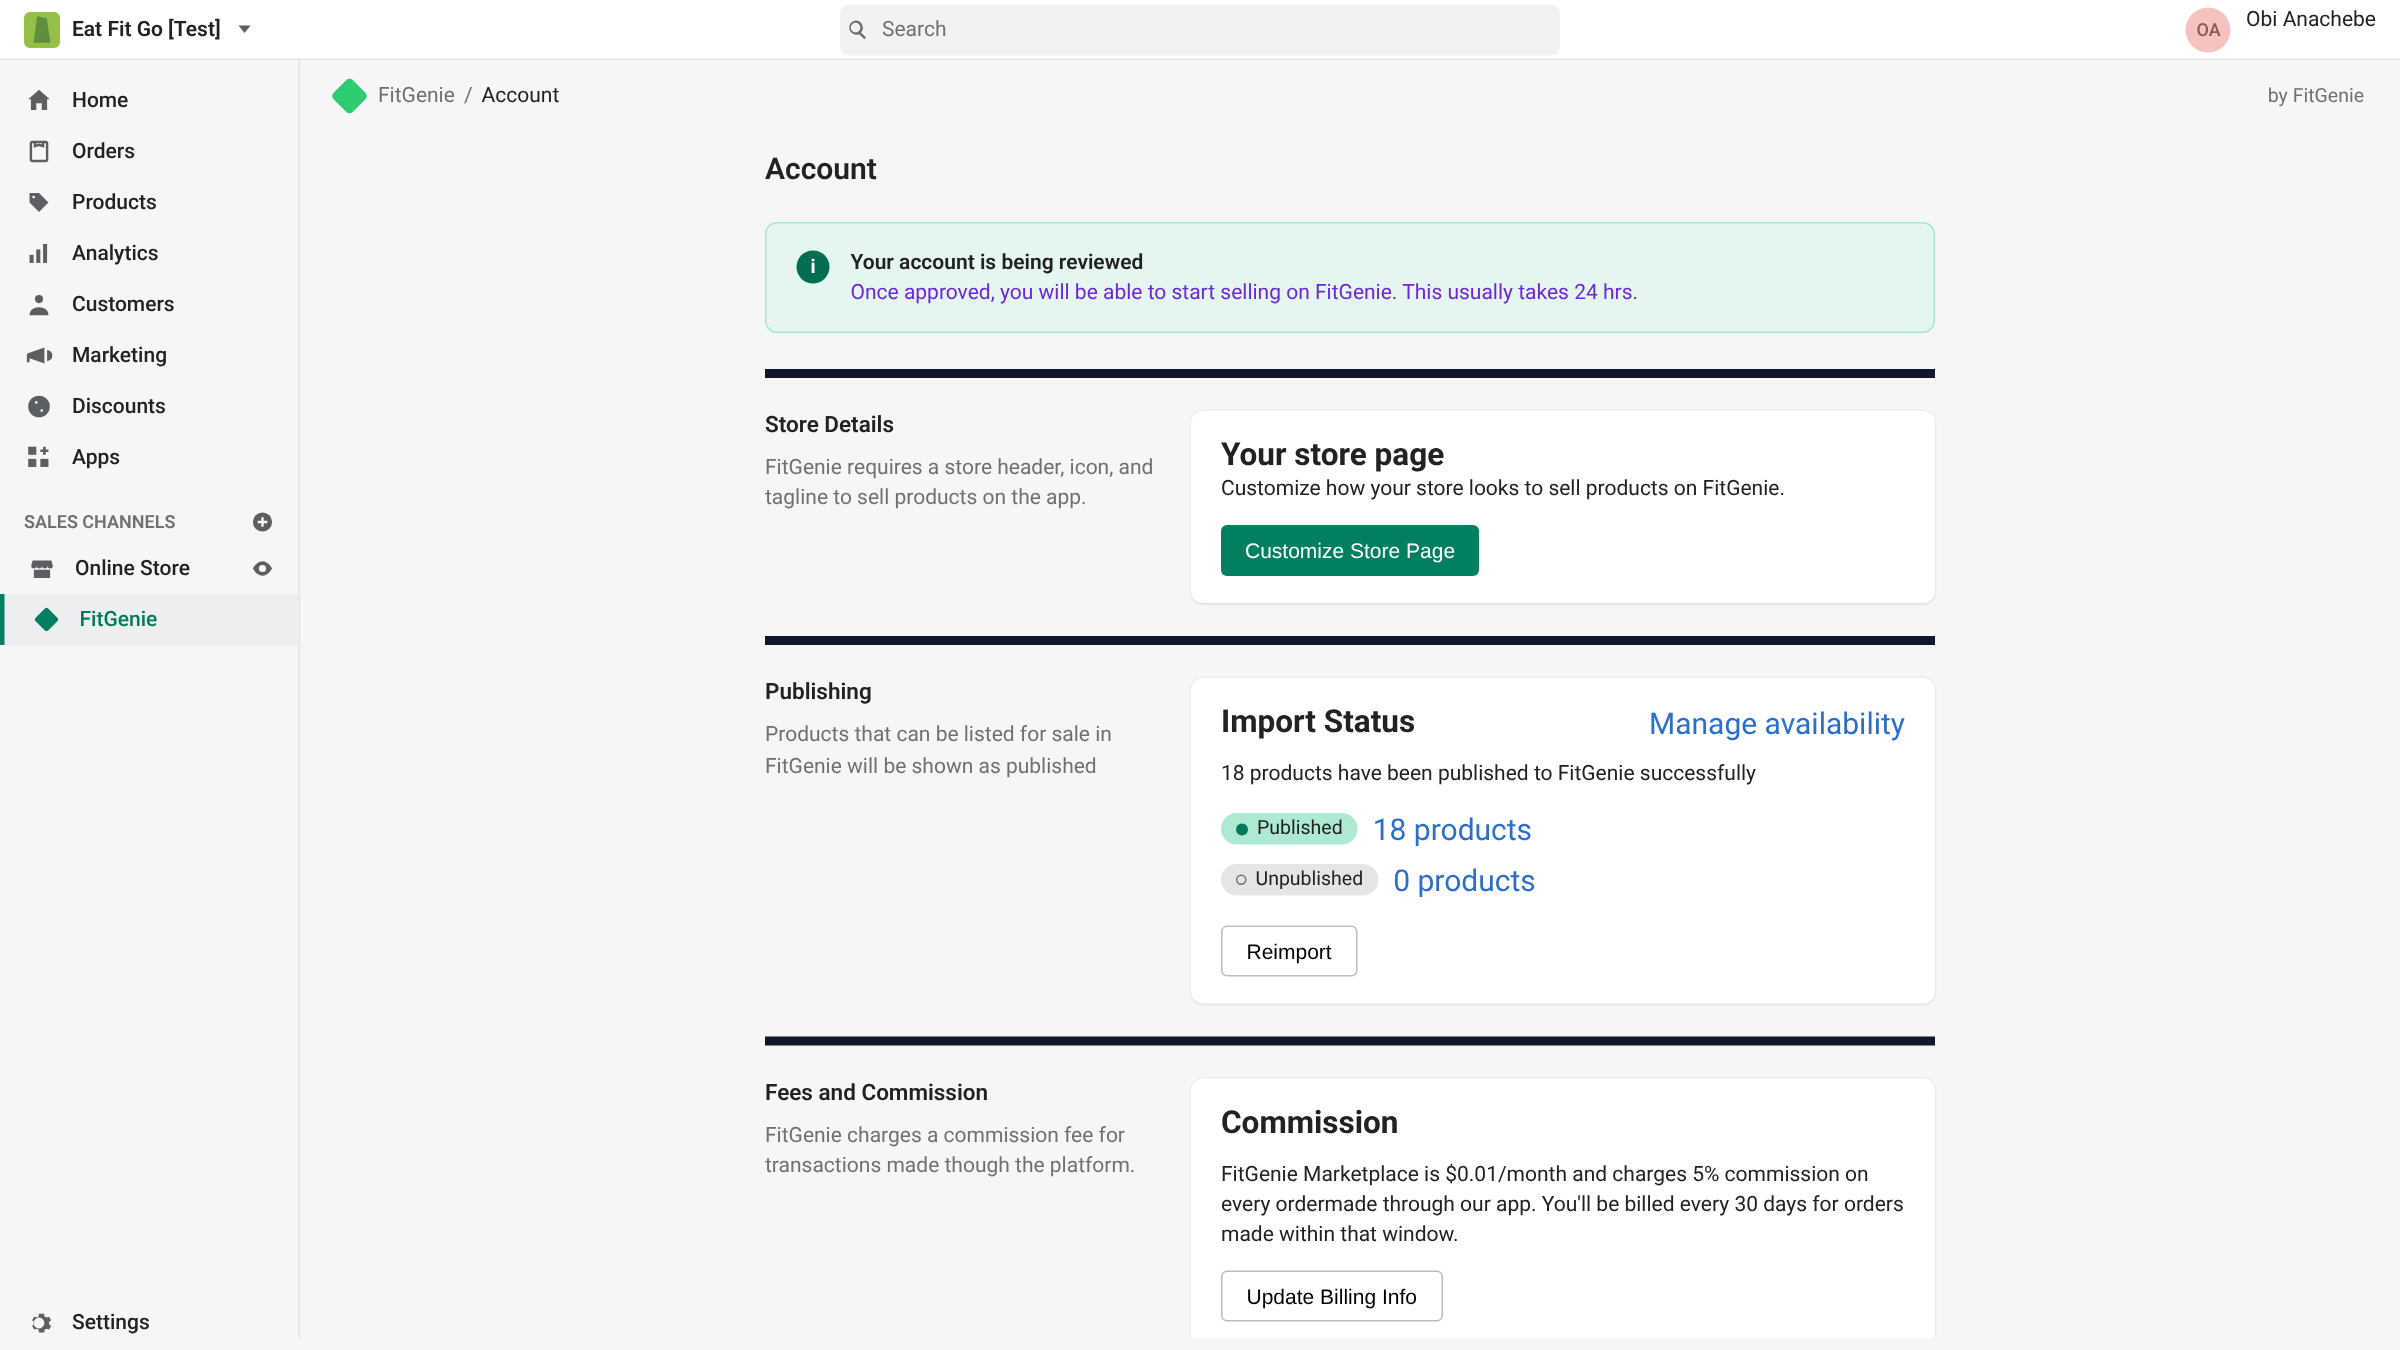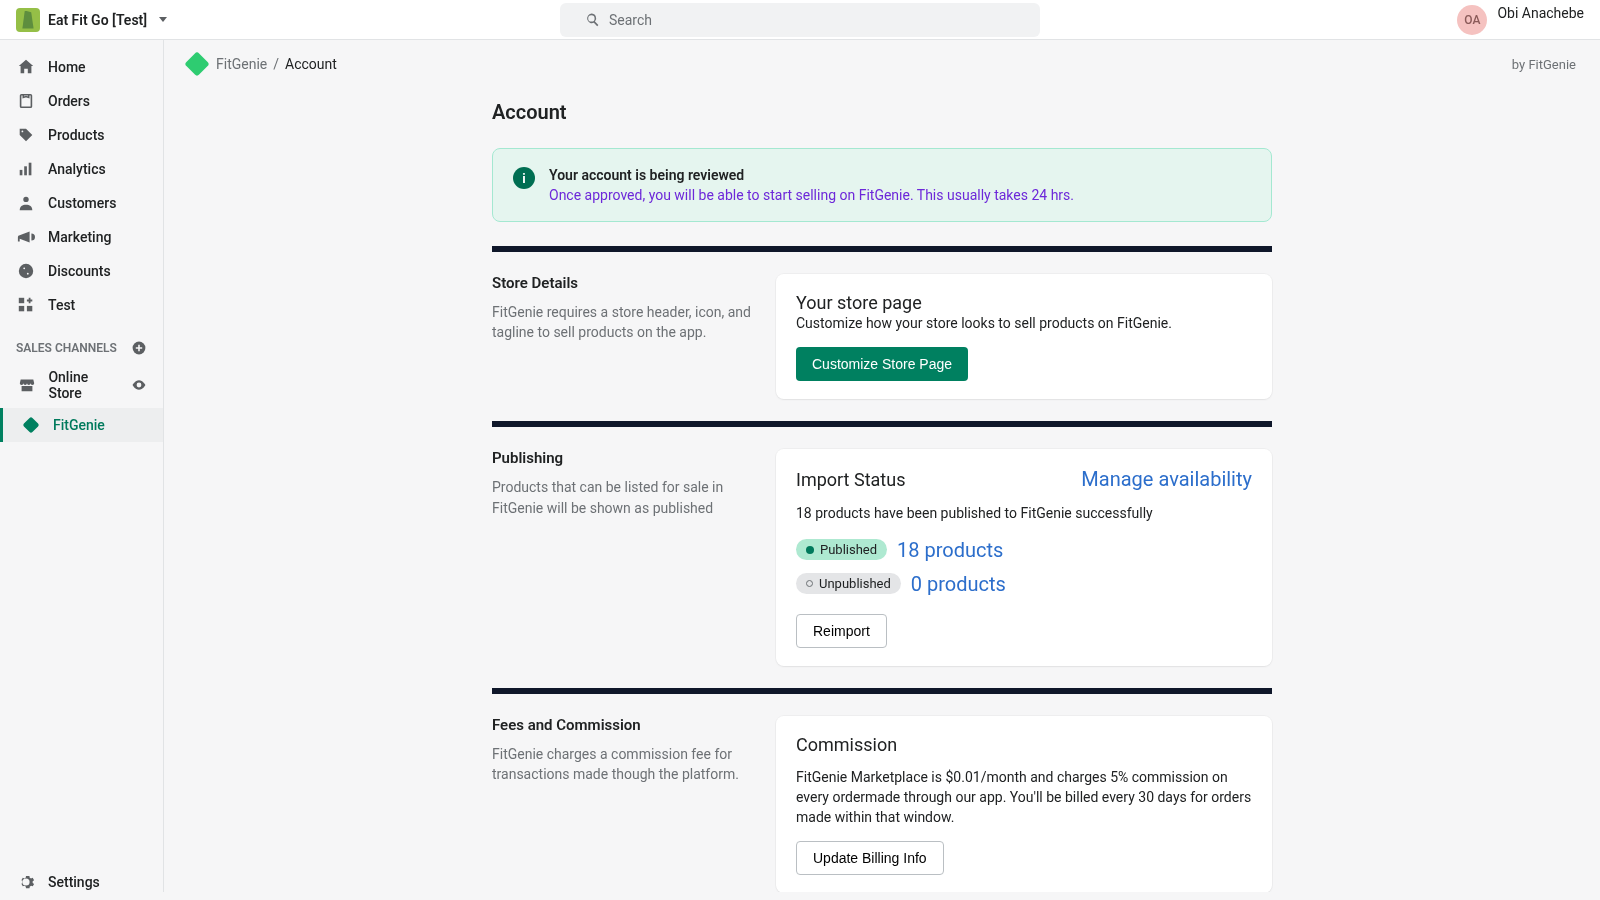--- a/index.html
+++ b/index.html
@@ -4,26 +4,26 @@
 <style>
 * { box-sizing: border-box; margin: 0; padding: 0; }
 body { font-family: -apple-system, BlinkMacSystemFont, 'Segoe UI', Roboto, sans-serif; font-size: 14px; color: #202223; background: #f6f6f7; }
 
 .topbar { height: 40px; background: #fff; border-bottom: 1px solid #e1e3e5; display: flex; align-items: center; padding: 0 16px; position: relative; }
 .topbar-left { display: flex; align-items: center; gap: 8px; }
 .logo-s { width: 24px; height: 24px; background: #95bf47; border-radius: 4px; position: relative; }
 .logo-s::before { content: ""; position: absolute; left: 4px; top: 3px; width: 16px; height: 18px; background: #5e8e3e; clip-path: polygon(30% 0, 70% 10%, 85% 100%, 15% 100%); }
 .store-name { font-weight: 600; }
 .caret-down { width: 0; height: 0; border-left: 4px solid transparent; border-right: 4px solid transparent; border-top: 5px solid #5c5f62; margin-left: 4px; }
-.search-wrap { position: absolute; left: 50%; transform: translateX(-50%); width: 480px; height: 34px; background: #f1f2f3; border-radius: 6px; display: flex; align-items: center; padding: 0 25px; gap: 8px; color: #6d7175; }
+.search-wrap { position: absolute; left: 50%; transform: translateX(-50%); width: 480px; height: 34px; background: #f1f2f3; border-radius: 6px; display: flex; align-items: center; padding: 0 4px; gap: 8px; color: #6d7175; }
 .topbar-right { margin-left: auto; display: flex; align-items: flex-start; gap: 10px; }
 .avatar { width: 30px; height: 30px; border-radius: 50%; background: #f5c2c0; color: #8a5a58; display: flex; align-items: center; justify-content: center; font-size: 12px; font-weight: 500; }
 
 .main-wrap { display: flex; height: calc(100vh - 48px); }
-.sidebar { width: 164px; background: #f6f6f7; border-right: 1px solid #e1e3e5; display: flex; flex-direction: column; padding-top: 10px; }
+.sidebar { width: 200px; background: #f6f6f7; border-right: 1px solid #e1e3e5; display: flex; flex-direction: column; padding-top: 10px; }
 .nav-item { display: flex; align-items: center; gap: 12px; padding: 7px 16px; cursor: pointer; color: #202223; font-weight: 500; font-size: 14px; }
 .nav-item .icon { width: 20px; height: 20px; display: flex; align-items: center; justify-content: center; color: #5c5f62; }
 .nav-item.active { background: #edeeef; border-left: 3px solid #008060; padding-left: 13px; color: #007a5c; }
 .nav-item.active .icon { color: #008060; }
 .nav-section { font-size: 12px; font-weight: 600; color: #6d7175; padding: 18px 16px 6px; display: flex; align-items: center; justify-content: space-between; }
 .nav-item.sub { padding-left: 18px; }
 .nav-item .trail-icon { margin-left: auto; color: #5c5f62; }
 .settings-item { margin-top: auto; border-top: 1px solid transparent; }
 
 .content { flex: 1; overflow-y: auto; }
@@ -42,21 +42,21 @@
 .banner-title { font-weight: 600; margin-bottom: 4px; }
 .banner-text { color: #6d28d9; font-size: 14px; }
 
 .section { display: flex; gap: 24px; border-top: 6px solid #0f172a; padding: 22px 0; }
 .section:first-of-type { border-top: none; padding-top: 0; }
 .section-left { flex: 0 0 260px; }
 .section-left h3 { font-size: 15px; font-weight: 600; margin-bottom: 10px; }
 .section-left p { color: #6d7175; font-size: 14px; line-height: 1.45; }
 .card { flex: 1; background: #fff; border-radius: 8px; box-shadow: 0 1px 2px rgba(0,0,0,0.06), 0 0 0 1px rgba(0,0,0,0.03); padding: 18px 20px; }
 .card-header { display: flex; align-items: center; justify-content: space-between; margin-bottom: 12px; }
-.card h4 { font-size: 18px; font-weight: 400; }
+.card h4 { font-size: 21px; font-weight: 700; }
 .card p { font-size: 14px; color: #202223; margin-bottom: 14px; line-height: 1.45; }
 .btn-primary { background: #008060; color: #fff; border: none; padding: 9px 16px; border-radius: 4px; font-weight: 500; font-size: 14px; cursor: pointer; }
 .btn-secondary { background: #fff; border: 1px solid #babfc3; padding: 8px 16px; border-radius: 4px; font-size: 14px; cursor: pointer; }
 .link { color: #2c6ecb; cursor: pointer; font-size: 20px; }
 .badge { display: inline-flex; align-items: center; gap: 6px; padding: 3px 10px; border-radius: 12px; font-size: 13px; margin-right: 10px; }
 .badge.green { background: #aee9d1; }
 .badge.grey { background: #e4e5e7; }
 .badge .dot { width: 8px; height: 8px; border-radius: 50%; }
 .badge.green .dot { background: #007a5c; }
 .badge.grey .dot { border: 1.5px solid #6d7175; width: 7px; height: 7px; }
@@ -151,21 +151,21 @@
     </div>
     <div class="nav-item">
       <span class="icon">
           <svg width="18" height="18" viewBox="0 0 20 20" fill="currentColor">
             <rect x="2" y="2" width="6" height="6"></rect>
             <rect x="2" y="11" width="6" height="6"></rect>
             <rect x="11" y="11" width="6" height="6"></rect>
             <path d="M14 2v6m-3-3h6" stroke="currentColor" stroke-width="2" fill="none"></path>
           </svg>
         </span>
-      <span>Test</span>
+      <span>Apps</span>
     </div>
 
     <div class="nav-section">
       <span>SALES CHANNELS</span>
       <span>
           <svg width="16" height="16" viewBox="0 0 20 20" fill="#5c5f62">
             <circle cx="10" cy="10" r="8"></circle>
             <path d="M10 6v8M6 10h8" stroke="#f6f6f7" stroke-width="2"></path>
           </svg>
         </span>

